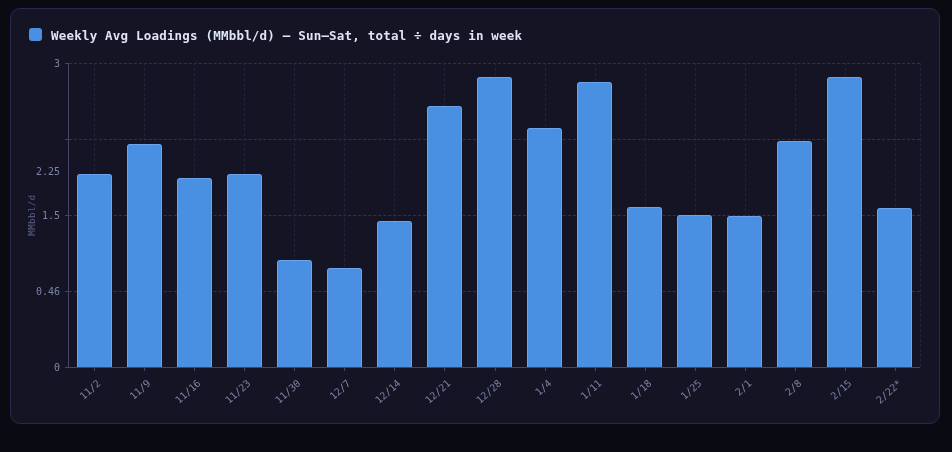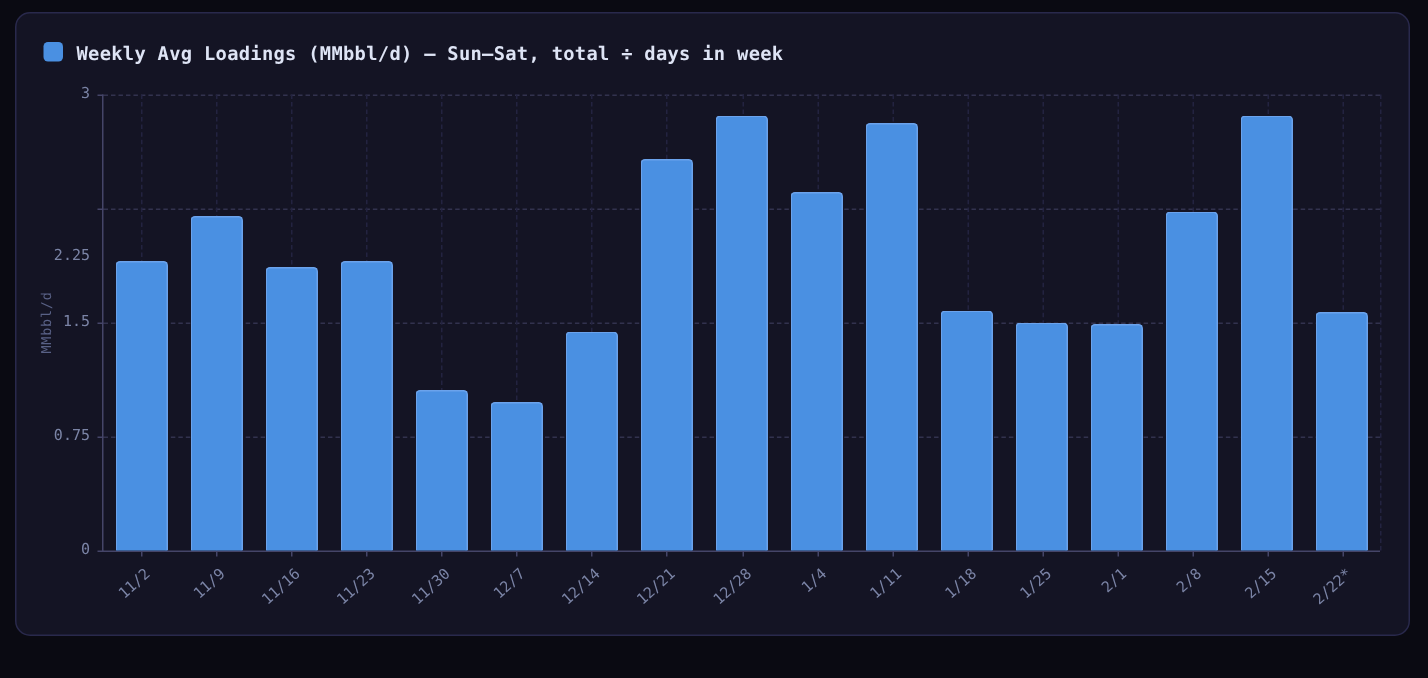--- a/index.html
+++ b/index.html
@@ -42,21 +42,21 @@
     <div class="legend">
       <span class="swatch"></span>
       <span class="legend-label">Weekly Avg Loadings (MMbbl/d) — Sun–Sat, total ÷ days in week</span>
     </div>
     <div class="ylabel">MMbbl/d</div>
     <div class="plot" id="plot">
         <div class="ytickmark" style="top: 100%;"></div>
         <div class="yticklabel" style="top: 100%;">0</div>
         <div class="hgrid" style="top: 75%;"></div>
         <div class="ytickmark" style="top: 75%;"></div>
-        <div class="yticklabel" style="top: 75%;">0.75</div>
+        <div class="yticklabel" style="top: 75%;">0.46</div>
         <div class="hgrid" style="top: 50%;"></div>
         <div class="ytickmark" style="top: 50%;"></div>
         <div class="yticklabel" style="top: 50%;">1.5</div>
         <div class="hgrid" style="top: 25%;"></div>
         <div class="ytickmark" style="top: 25%;"></div>
         <div class="yticklabel" style="top: 25%; margin-top: 32px;">2.25</div>
         <div class="hgrid" style="top: 0%;"></div>
         <div class="ytickmark" style="top: 0%;"></div>
         <div class="yticklabel" style="top: 0%;">3</div>
         <div class="vgrid" style="left: 2.94118%;"></div>

